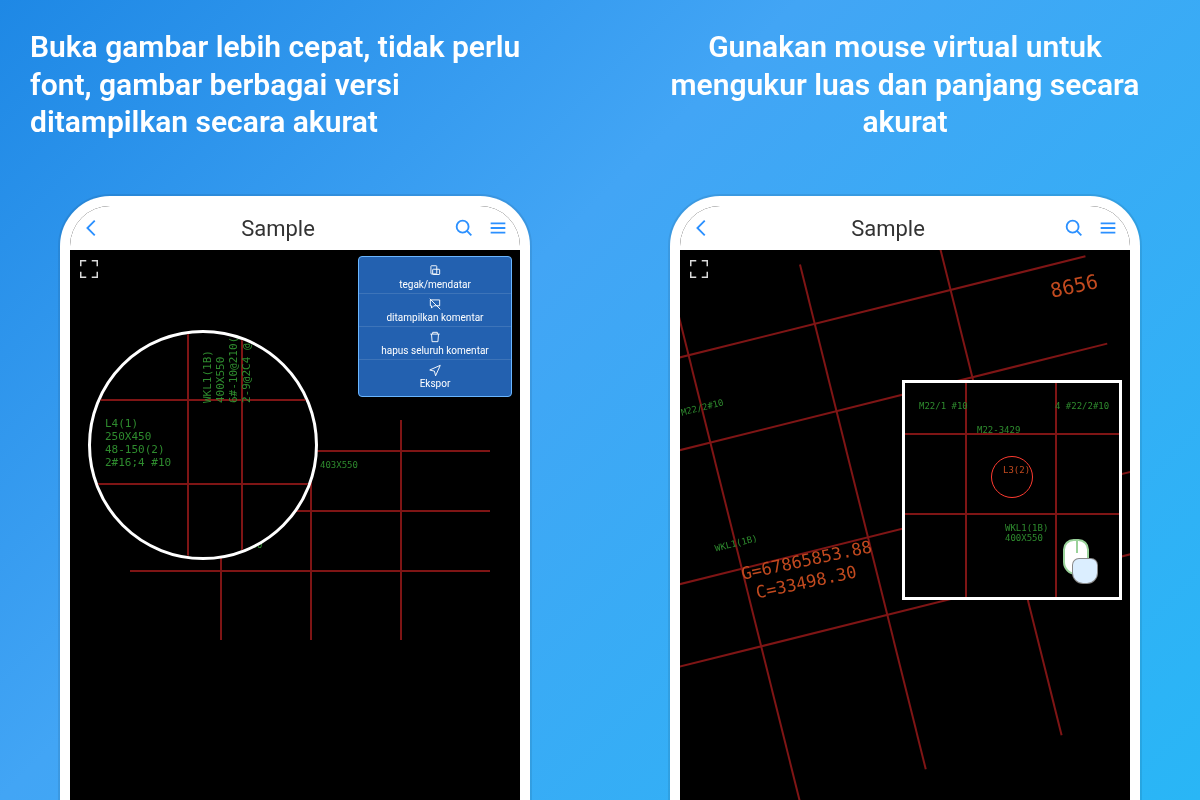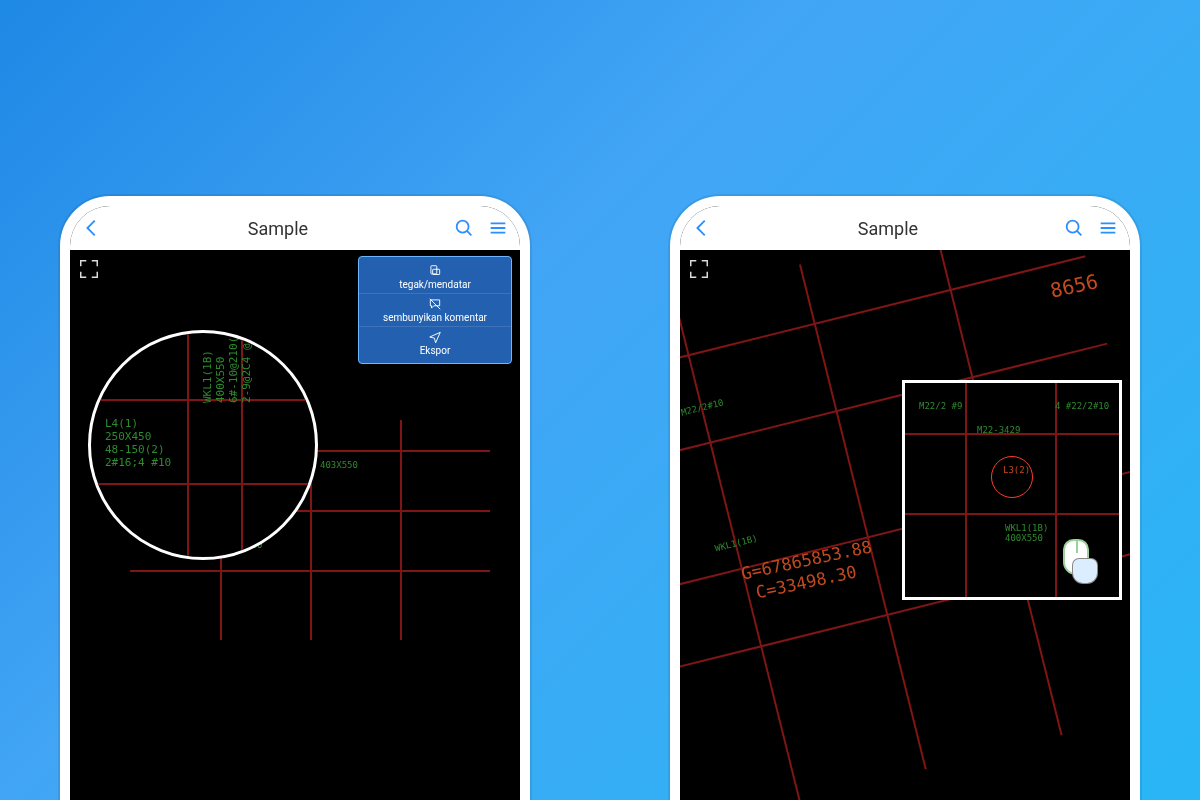--- a/index.html
+++ b/index.html
@@ -31,21 +31,21 @@
     background: #000; position: relative;
   }
   .col-left  .phone { top: 196px; }
   .col-right .phone { top: 196px; }
 
   
   .appbar {
     height: 44px; background: #fff; display: flex; align-items: center;
     justify-content: space-between; padding: 0 8px;
   }
-  .appbar .center { flex: 1; text-align: center; font-size: 18px; color: #333; }
+  .appbar .center { flex: 1; text-align: center; font-size: 22px; color: #333; }
   .ab-ic { width: 28px; height: 28px; display: flex; align-items: center; justify-content: center; color: #2b90ff; cursor: pointer; }
   .ab-ic svg { width: 22px; height: 22px; stroke: currentColor; fill: none; stroke-width: 2; }
   .ab-group { display: flex; gap: 6px; }
 
   
   .canvas {
     position: absolute; top: 44px; left: 0; right: 0; bottom: 0;
     background: #000;
     overflow: hidden;
   }
@@ -98,20 +98,21 @@
   .hand { width: 24px; height: 24px; background: #fff; border-radius: 6px 6px 10px 10px; position: absolute; left: 10px; top: 20px; box-shadow: 0 0 0 1px #888; }
   .hand.point { background:#dbeeff; }
 
   
   .big-dim { position:absolute; font-family:monospace; font-size:20px; }
 </style>
 </head>
 <body>
 
 <div class="col col-left">
+  <div class="headline">Buka gambar lebih cepat, tidak perlu font, gambar berbagai versi ditampilkan secara akurat</div>
 
   <div class="phone">
     <div class="screen">
 
       <div class="appbar">
         <div class="ab-ic">
           <svg viewBox="0 0 24 24">
               <polyline points="15 4 7 12 15 20"></polyline>
             </svg>
         </div>
@@ -158,21 +159,29 @@
                   <rect x="5" y="3" width="10" height="14" rx="1"></rect>
                   <rect x="8" y="9" width="12" height="9" rx="1"></rect>
                 </svg></span>
             <span>tegak/mendatar</span>
           </div>
           <div class="dd-item">
             <span class="dd-ic"><svg viewBox="0 0 24 24">
                   <path d="M4 5h16v10H10l-4 4V15H4z"></path>
                   <line x1="3" y1="3" x2="21" y2="21"></line>
                 </svg></span>
-            <span>sembunyikan komentar</span>
+            <span>ditampilkan komentar</span>
+          </div>
+          <div class="dd-item">
+            <span class="dd-ic"><svg viewBox="0 0 24 24">
+                  <polyline points="4 7 20 7"></polyline>
+                  <path d="M8 7V4h8v3"></path>
+                  <path d="M6 7l1 13h10l1-13"></path>
+                </svg></span>
+            <span>hapus seluruh komentar</span>
           </div>
           <div class="dd-item">
             <span class="dd-ic"><svg viewBox="0 0 24 24">
                   <path d="M3 12l18-8-8 18-2-8z"></path>
                 </svg></span>
             <span>Ekspor</span>
           </div>
         </div>
 
         <div class="magnifier">
@@ -189,20 +198,21 @@
 6#-10@210(4)
 2-9@2C4 @(2)</div>
         </div>
 
       </div>
     </div>
   </div>
 </div>
 
 <div class="col col-right">
+  <div class="headline">Gunakan mouse virtual untuk mengukur luas dan panjang secara akurat</div>
 
   <div class="phone">
     <div class="screen">
       <div class="appbar">
         <div class="ab-ic">
           <svg viewBox="0 0 24 24">
               <polyline points="15 4 7 12 15 20"></polyline>
             </svg>
         </div>
         <div class="center">Sample</div>
@@ -247,21 +257,21 @@
 
         <span class="big-dim" style="top:24px;right:32px;color:#c24a1f;transform:rotate(-12deg)">8656</span>
         <span class="big-dim" style="top:300px;left:60px;color:#c24a1f;font-size:17px;transform:rotate(-12deg)">G=67865853.88</span>
         <span class="big-dim" style="top:322px;left:75px;color:#c24a1f;font-size:17px;transform:rotate(-12deg)">C=33498.30</span>
 
         <div class="meas-box">
           <div class="cad-line h" style="top:50px;left:0;width:220px"></div>
           <div class="cad-line h" style="top:130px;left:0;width:220px"></div>
           <div class="cad-line v" style="top:0;left:60px;height:220px"></div>
           <div class="cad-line v" style="top:0;left:150px;height:220px"></div>
-          <span class="cad-text" style="top:18px;left:14px">M22/2 #9</span>
+          <span class="cad-text" style="top:18px;left:14px">M22/1 #10</span>
           <span class="cad-text" style="top:18px;left:150px">4 #22/2#10</span>
           <span class="cad-text red" style="top:82px;left:98px">L3(2)</span>
           <span class="cad-text" style="top:42px;left:72px">M22-3429</span>
           <span class="cad-text" style="top:140px;left:100px">WKL1(1B)
 400X550</span>
           <div class="reticle"></div>
           <div class="cursor-hand">
             <div class="mouse-ic"></div>
             <div class="hand point"></div>
           </div>

